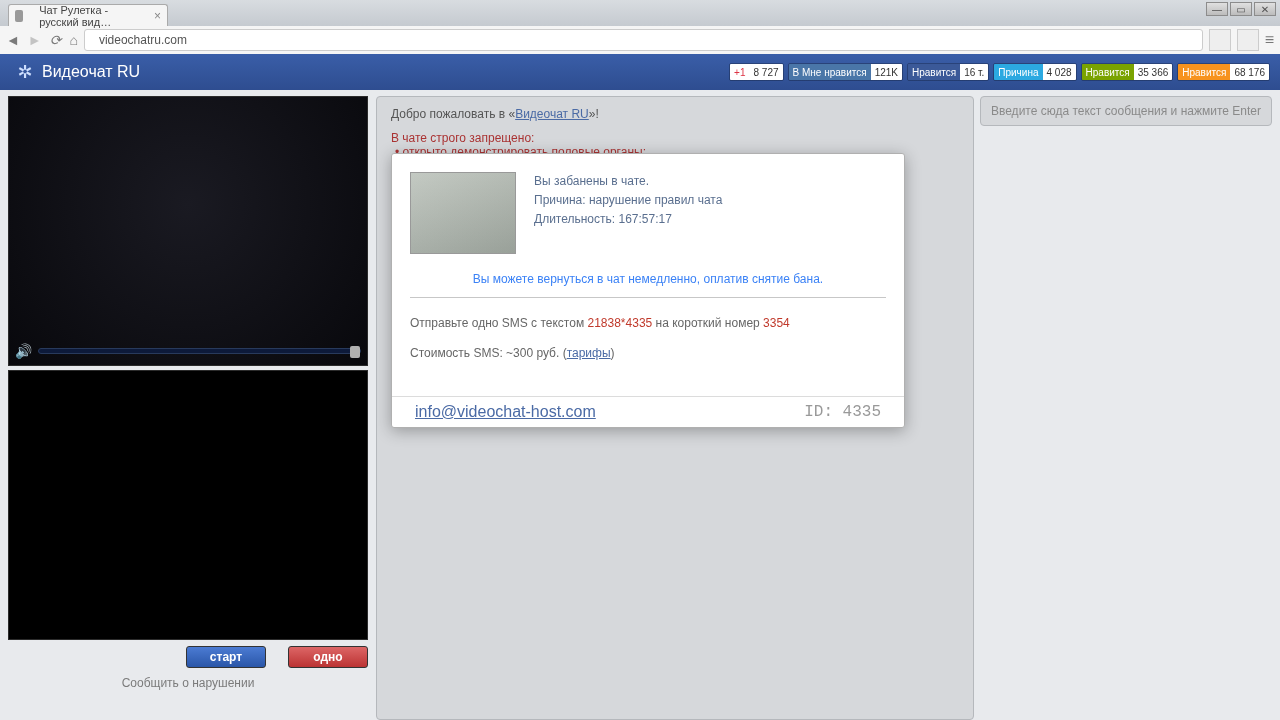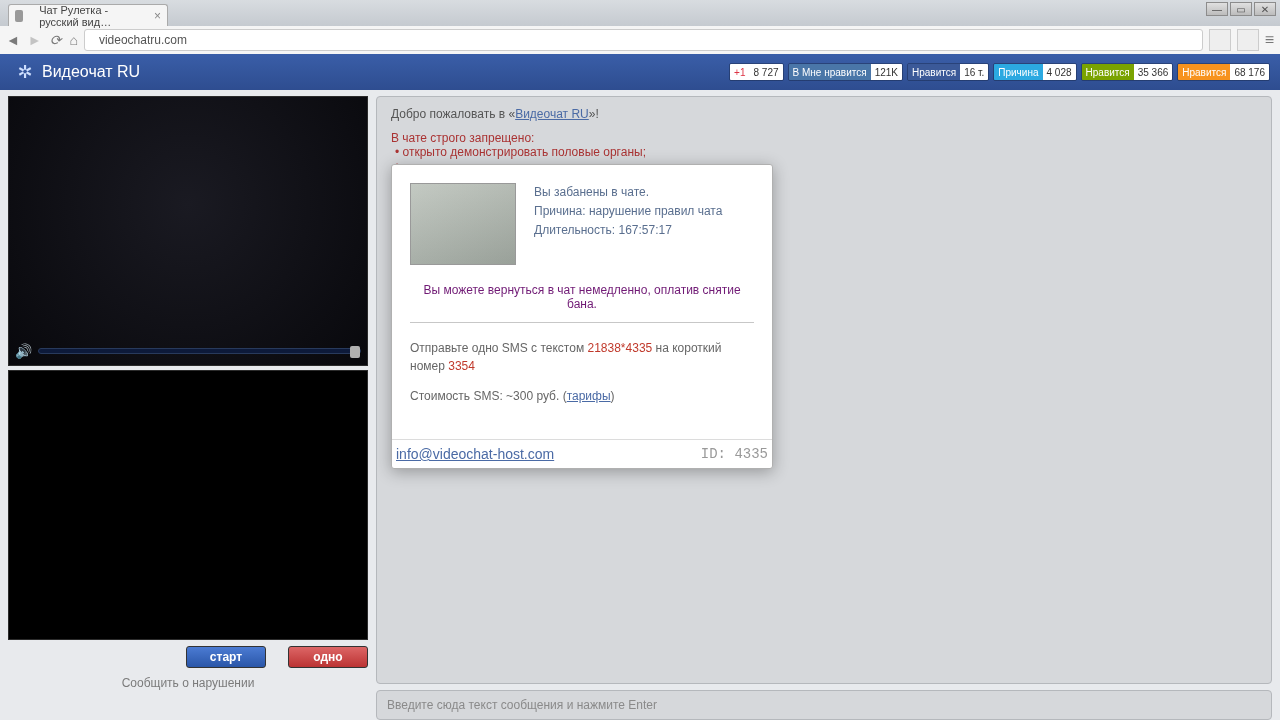--- a/index.html
+++ b/index.html
@@ -44,44 +44,44 @@
   .speaker-icon{color:#8a8a8a;font-size:14px;}
   .slider{flex:1;height:6px;background:#0d1a3a;border:1px solid #283a5c;border-radius:3px;position:relative;}
   .slider .thumb{position:absolute;right:0;top:-3px;width:10px;height:12px;background:#b0b0b0;border-radius:2px;}
   .self-video{height:270px;background:#000;border:1px solid #2b2b2b;}
   .controls-row{display:flex;gap:22px;justify-content:flex-end;margin-top:2px;}
   .btn{width:80px;height:22px;font-size:12px;font-weight:bold;color:#fff;border:1px solid #333;border-radius:3px;display:flex;align-items:center;justify-content:center;}
   .btn-blue{background:linear-gradient(#4b7bd3,#2a56a8);}
   .btn-red{background:linear-gradient(#d66,#b33);}
   .report-link{text-align:center;font-size:12px;color:#7b7b7b;margin-top:4px;}
 
-  .right-col{flex:1;display:flex;flex-direction:column;gap:6px;}
+  .right-col{flex:1;display:flex;gap:6px;}
   .chat-area{flex:1;border:1px solid #b5b8bc;border-radius:4px;background:#d6d8db;position:relative;padding:10px 14px;overflow:hidden;}
   .welcome{font-size:12px;color:#555;}
   .welcome a{color:#4a6aa5;text-decoration:underline;}
   .rules{margin-top:10px;color:#a33;font-size:12px;}
   .rules li{margin-left:4px;list-style:none;}
   .input-area{height:30px;border:1px solid #b5b8bc;border-radius:4px;background:#d6d8db;display:flex;align-items:center;padding:0 10px;color:#8a8a8a;font-size:12px;}
 
   
-  .modal{position:absolute;left:14px;top:67px;width:382px;background:#fff;border:1px solid #b0b0b0;box-shadow:0 3px 16px rgba(0,0,0,.3);border-radius:3px;}
+  .modal{position:absolute;left:14px;top:56px;width:514px;background:#fff;border:1px solid #b0b0b0;box-shadow:0 3px 16px rgba(0,0,0,.3);border-radius:3px;}
   .modal-inner{padding:18px 18px 10px 18px;}
   .ban-row{display:flex;gap:18px;}
   .snapshot{width:106px;height:82px;background:linear-gradient(#b9c0b8,#a6aea6);border:1px solid #999;position:relative;}
   .snapshot::after{content:'';position:absolute;inset:0;background:linear-gradient(135deg,rgba(255,255,255,.15),rgba(0,0,0,.08));}
   .ban-text{font-size:12px;color:#5a6f8f;line-height:1.6;}
-  .return-msg{text-align:center;font-size:12px;color:#701a75;margin:18px 0 12px 0;}
+  .return-msg{text-align:center;font-size:12px;color:#3b82f6;margin:18px 0 12px 0;}
   .tabs{display:flex;justify-content:center;gap:4px;}
   .tabx{width:146px;height:36px;display:flex;align-items:center;justify-content:center;font-size:13px;font-weight:bold;color:#333;border:1px solid #c7c7c7;background:#ededed;border-radius:4px 4px 0 0;}
   .tabx.active{background:#fff;border-bottom-color:#fff;}
   .tab-body{border-top:1px solid #c7c7c7;margin-top:-1px;padding:16px 0 12px 0;font-size:12px;color:#666;}
   .tab-body .code{color:#c0392b;}
   .tab-body a{color:#4a6aa5;text-decoration:underline;}
   .tab-body p{margin-bottom:12px;line-height:1.5;}
-  .modal-footer{border-top:1px solid #dcdcdc;padding:6px 4px;display:flex;justify-content:space-between;font-size:14px;}
+  .modal-footer{border-top:1px solid #dcdcdc;padding:6px 23px;display:flex;justify-content:space-between;font-size:16px;}
   .modal-footer a{color:#4a6aa5;text-decoration:underline;}
   .modal-footer .idr{color:#999;font-family:Liberation Mono, monospace;}
 </style>
 </head>
 <body>
 
 <div class="browser-chrome">
   <div class="tab-strip">
     <div class="tab">
       <span class="favicon"></span>

